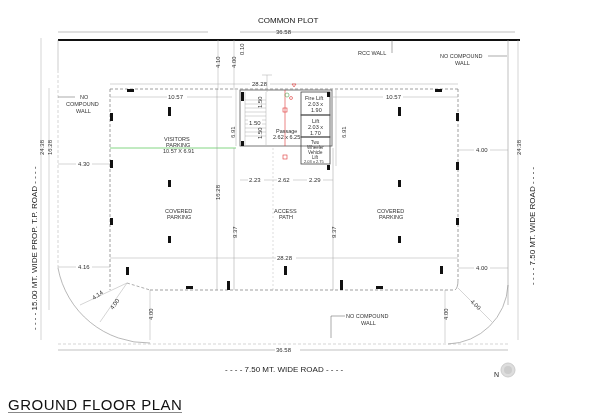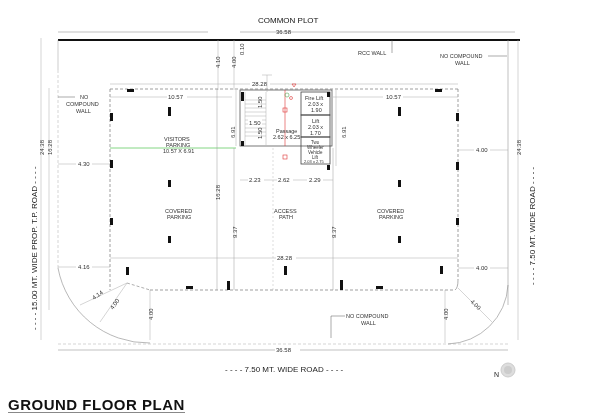--- a/index.html
+++ b/index.html
@@ -5,21 +5,21 @@
   html, body { margin: 0; padding: 0; background: #ffffff; }
   body { width: 600px; height: 418px; overflow: hidden; position: relative; font-family: "Liberation Sans", sans-serif; }
   svg { position: absolute; left: 0; top: 0; }
   .t { font-family: "Liberation Sans", sans-serif; fill: #222; }
   .dim { font-size: 6px; fill: #333; }
   .lbl { font-size: 5.5px; fill: #333; }
   .title-lbl { font-size: 8px; fill: #111; }
   .road { font-size: 8px; fill: #222; }
   .plan-title {
     position: absolute; left: 8px; top: 398px;
-    font-family: "Liberation Sans", sans-serif; font-weight: bold; font-size: 15px;
+    font-family: "Liberation Sans", sans-serif; font-weight: normal; font-size: 15px;
     color: #111; letter-spacing: 0.5px; border-bottom: 1px solid #888; line-height: 14px;
   }
 </style>
 </head>
 <body>
 
 <svg width="600" height="418" viewBox="0 0 600 418">
 
   <text class="t title-lbl" x="258" y="23">COMMON PLOT</text>
 

